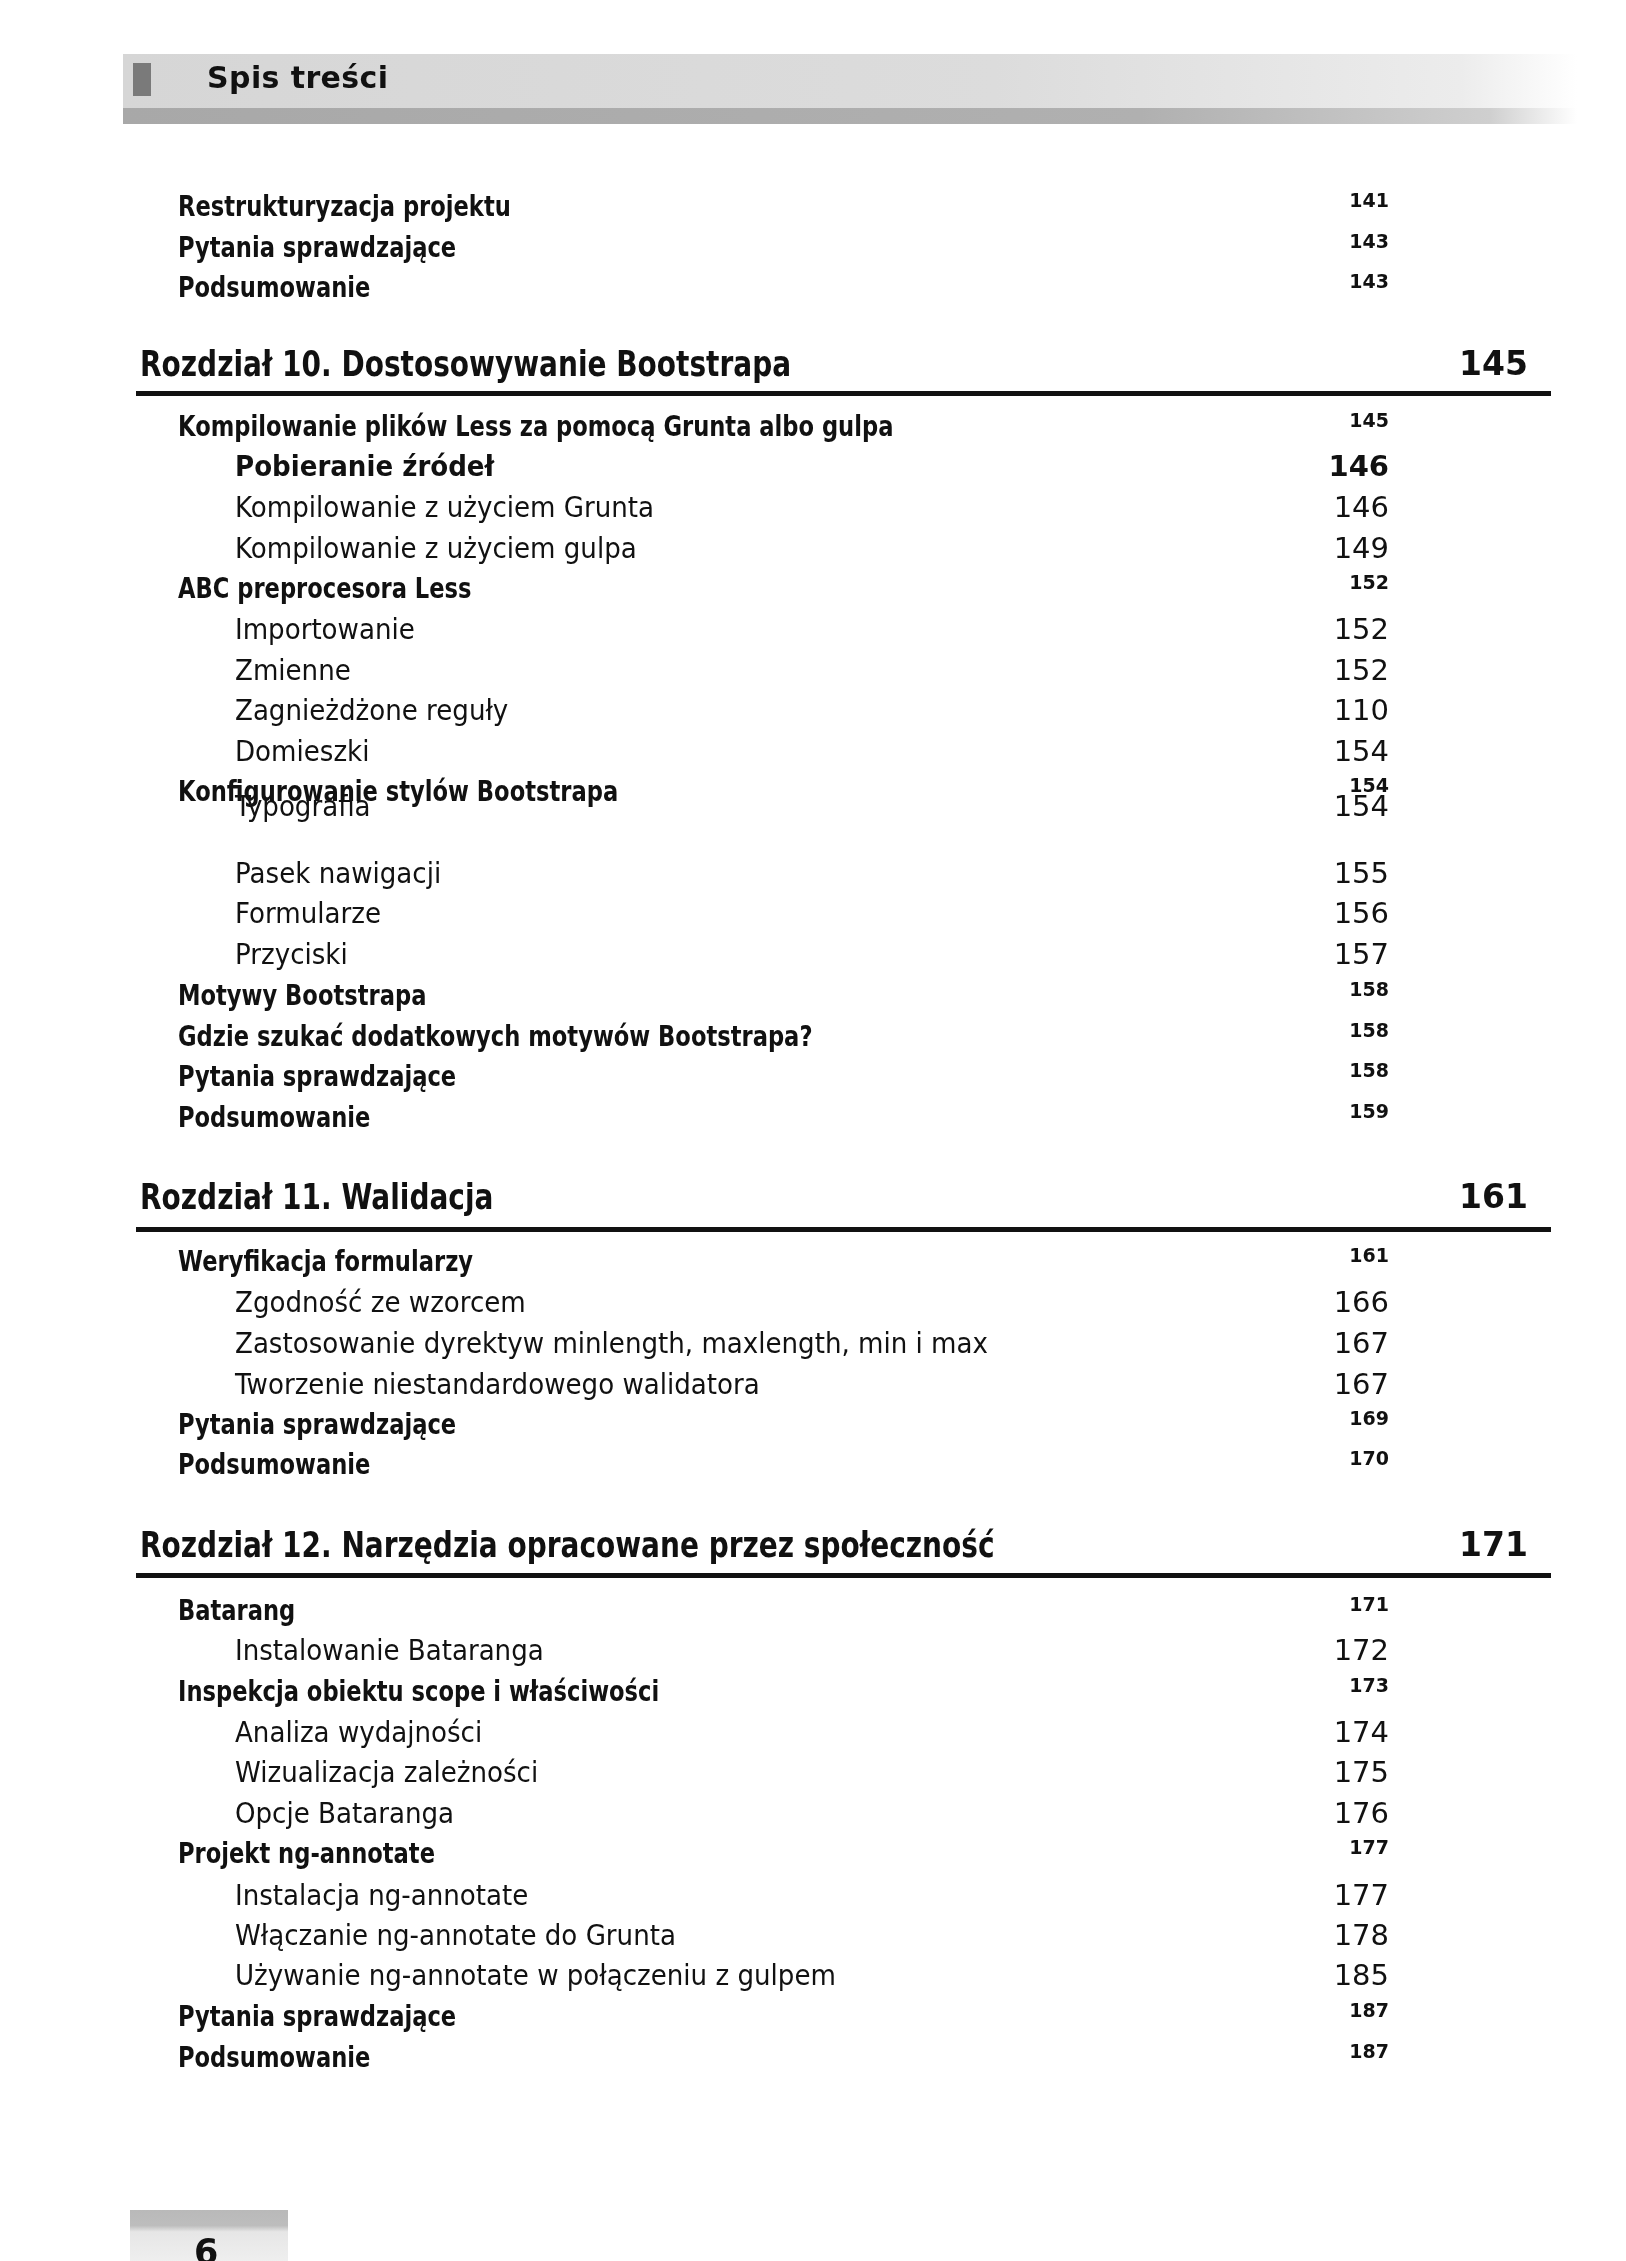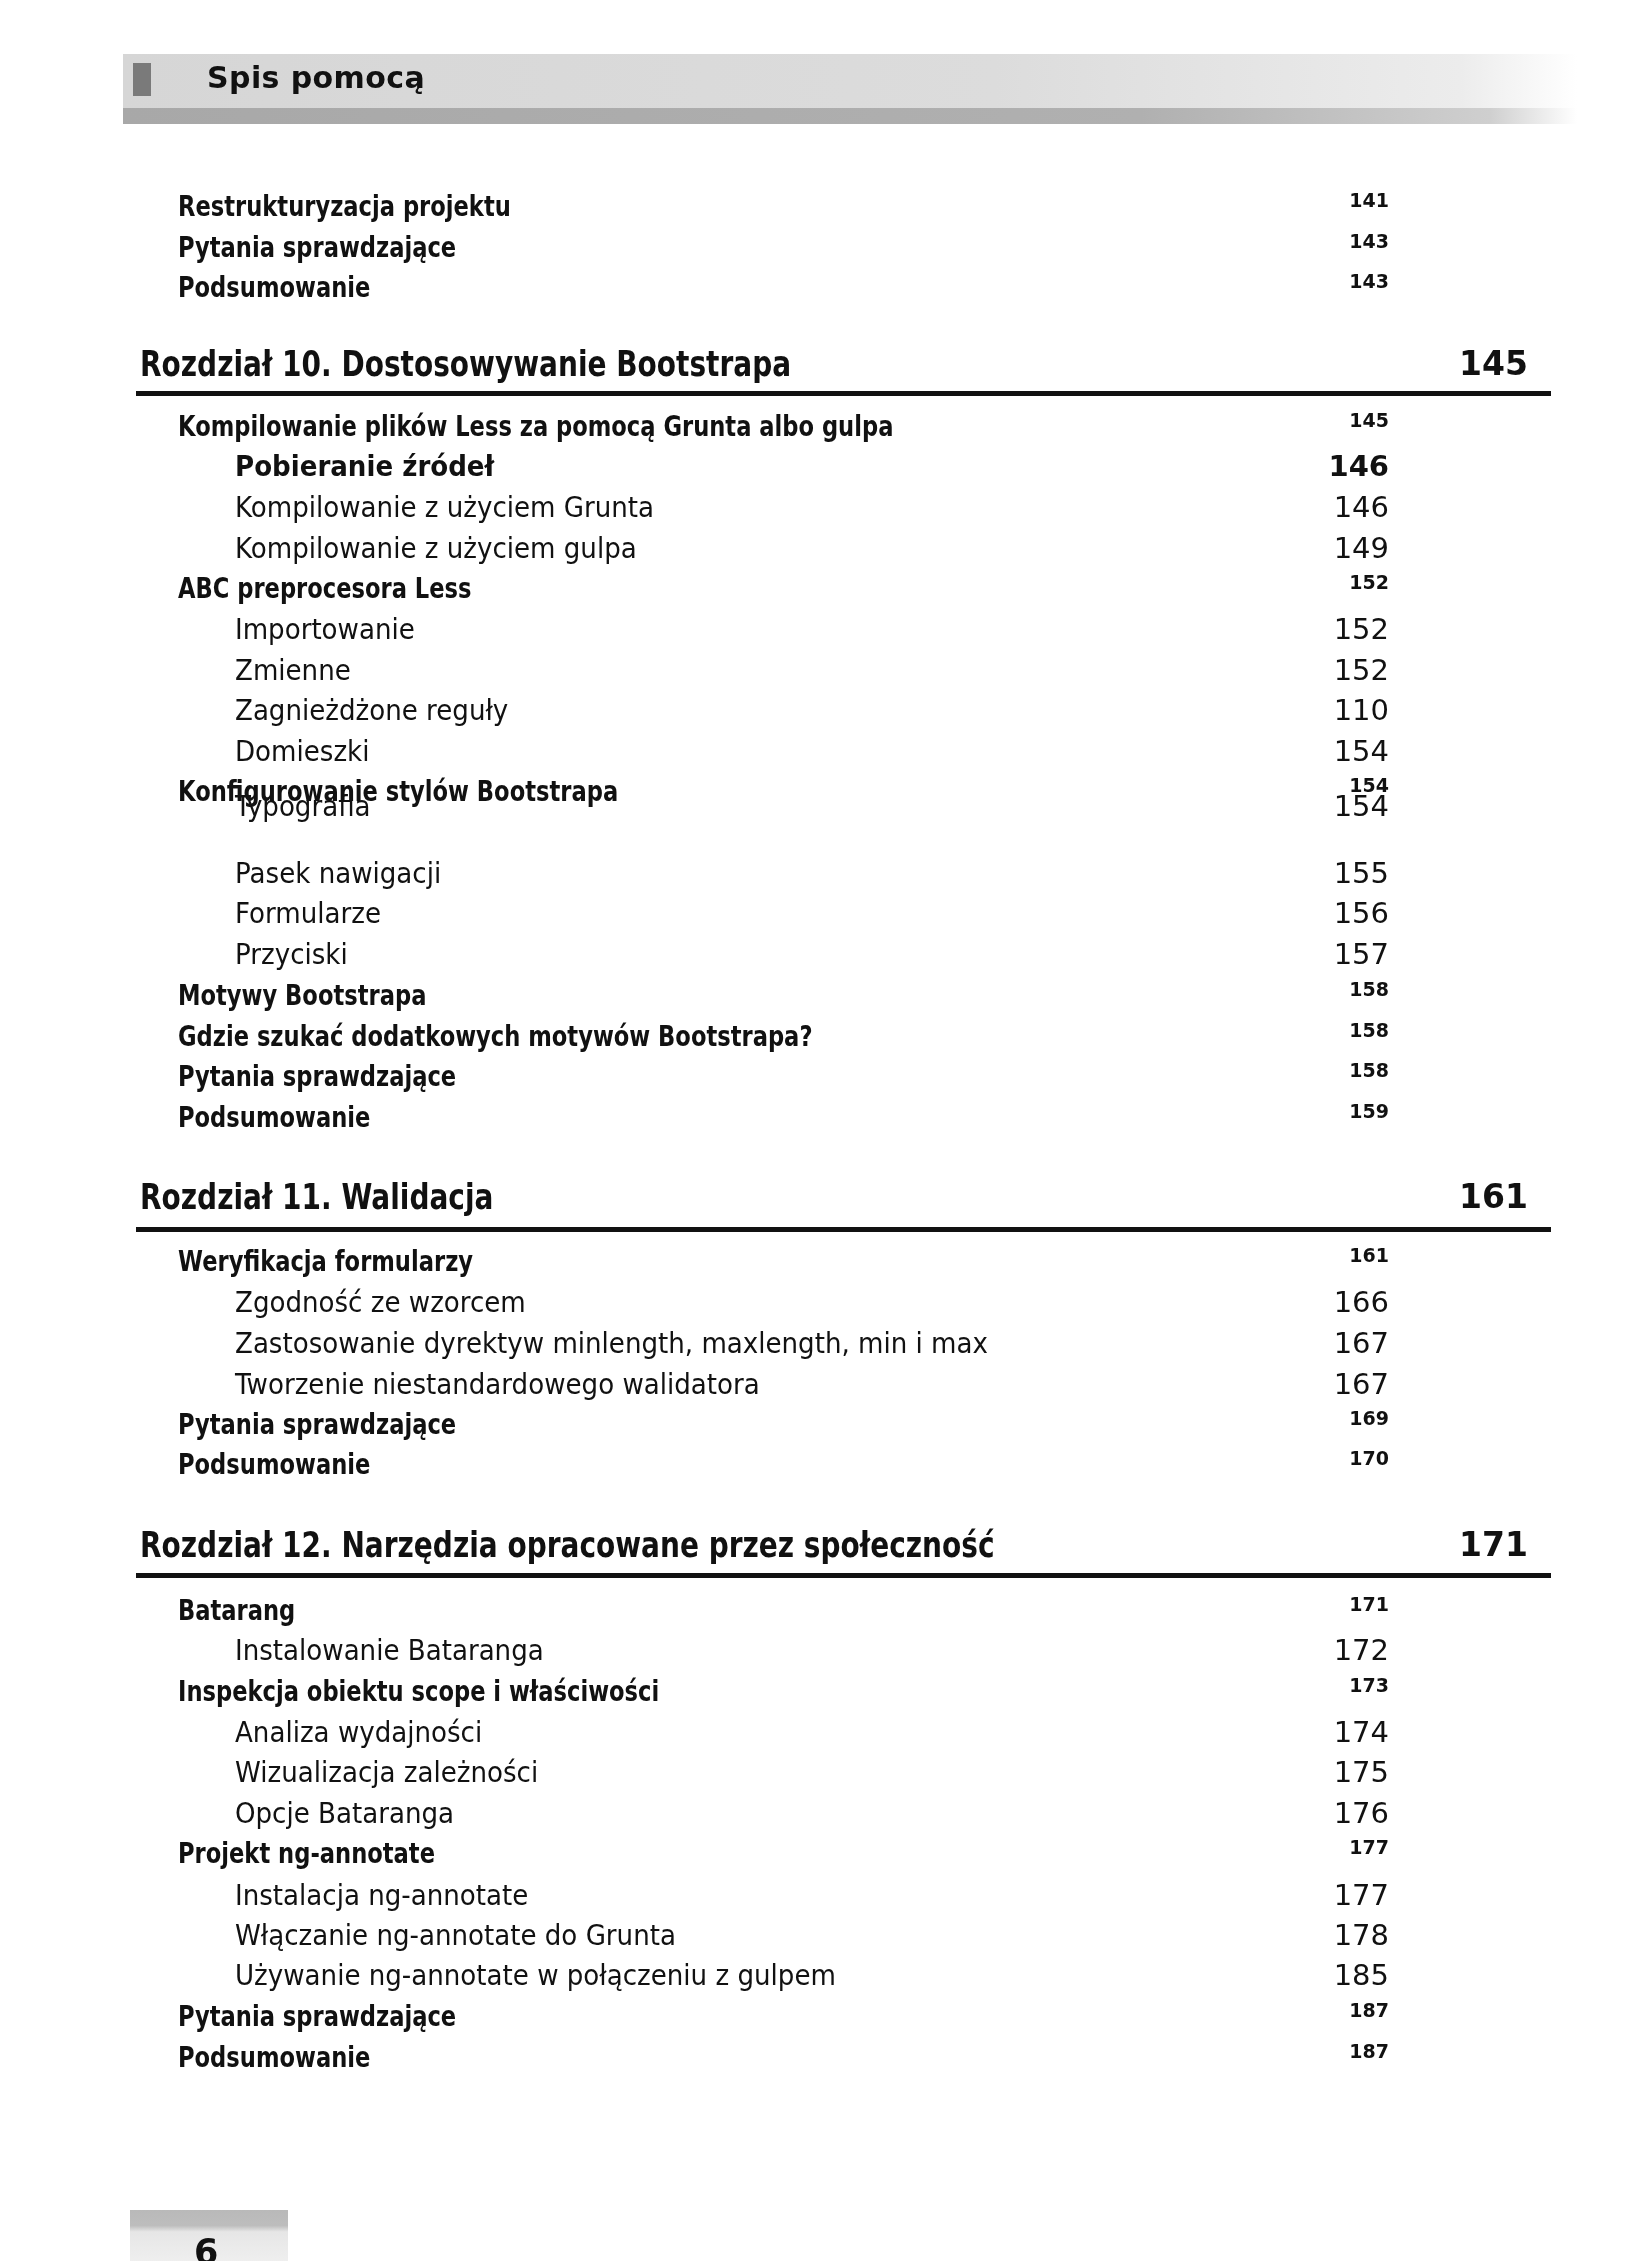--- a/index.html
+++ b/index.html
@@ -31,21 +31,21 @@
        background:linear-gradient(180deg,#b9b9b9 0%,#bdbdbd 30%,#e6e6e6 42%,#efefef 100%);}
   .footer-num{position:absolute;left:194px;top:2232px;font-family:"DejaVu Sans","Liberation Sans",sans-serif;
        font-weight:bold;font-size:35px;color:#111;}
 </style>
 </head>
 <body>
 
 <div class="hdr"></div>
 <div class="hdr-stripe"></div>
 <div class="hdr-square"></div>
-<div class="hdr-title">Spis pomocą</div>
+<div class="hdr-title">Spis treści</div>
 
 <div id="toc">
     <div class="row l1" style="top: 189px;">
       <span class="t">Restrukturyzacja projektu</span>
       <span class="p">141</span>
     </div>
     <div class="row l1" style="top: 230px;">
       <span class="t">Pytania sprawdzające</span>
       <span class="p">143</span>
     </div>

